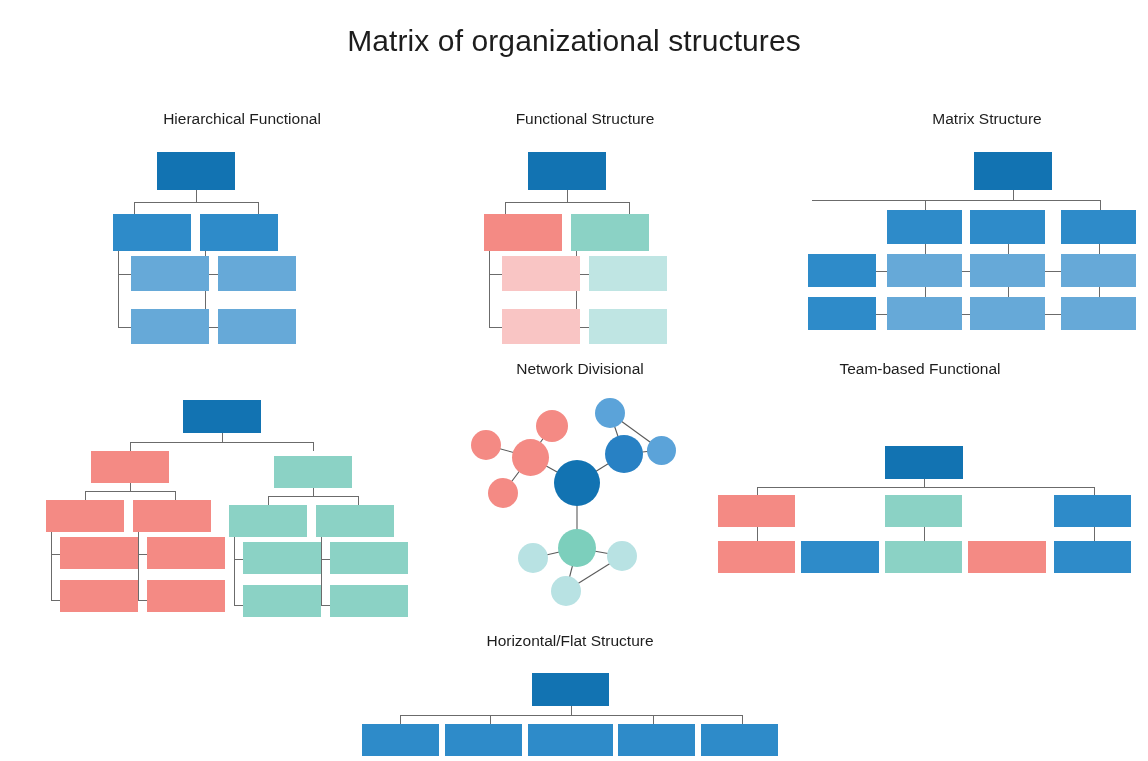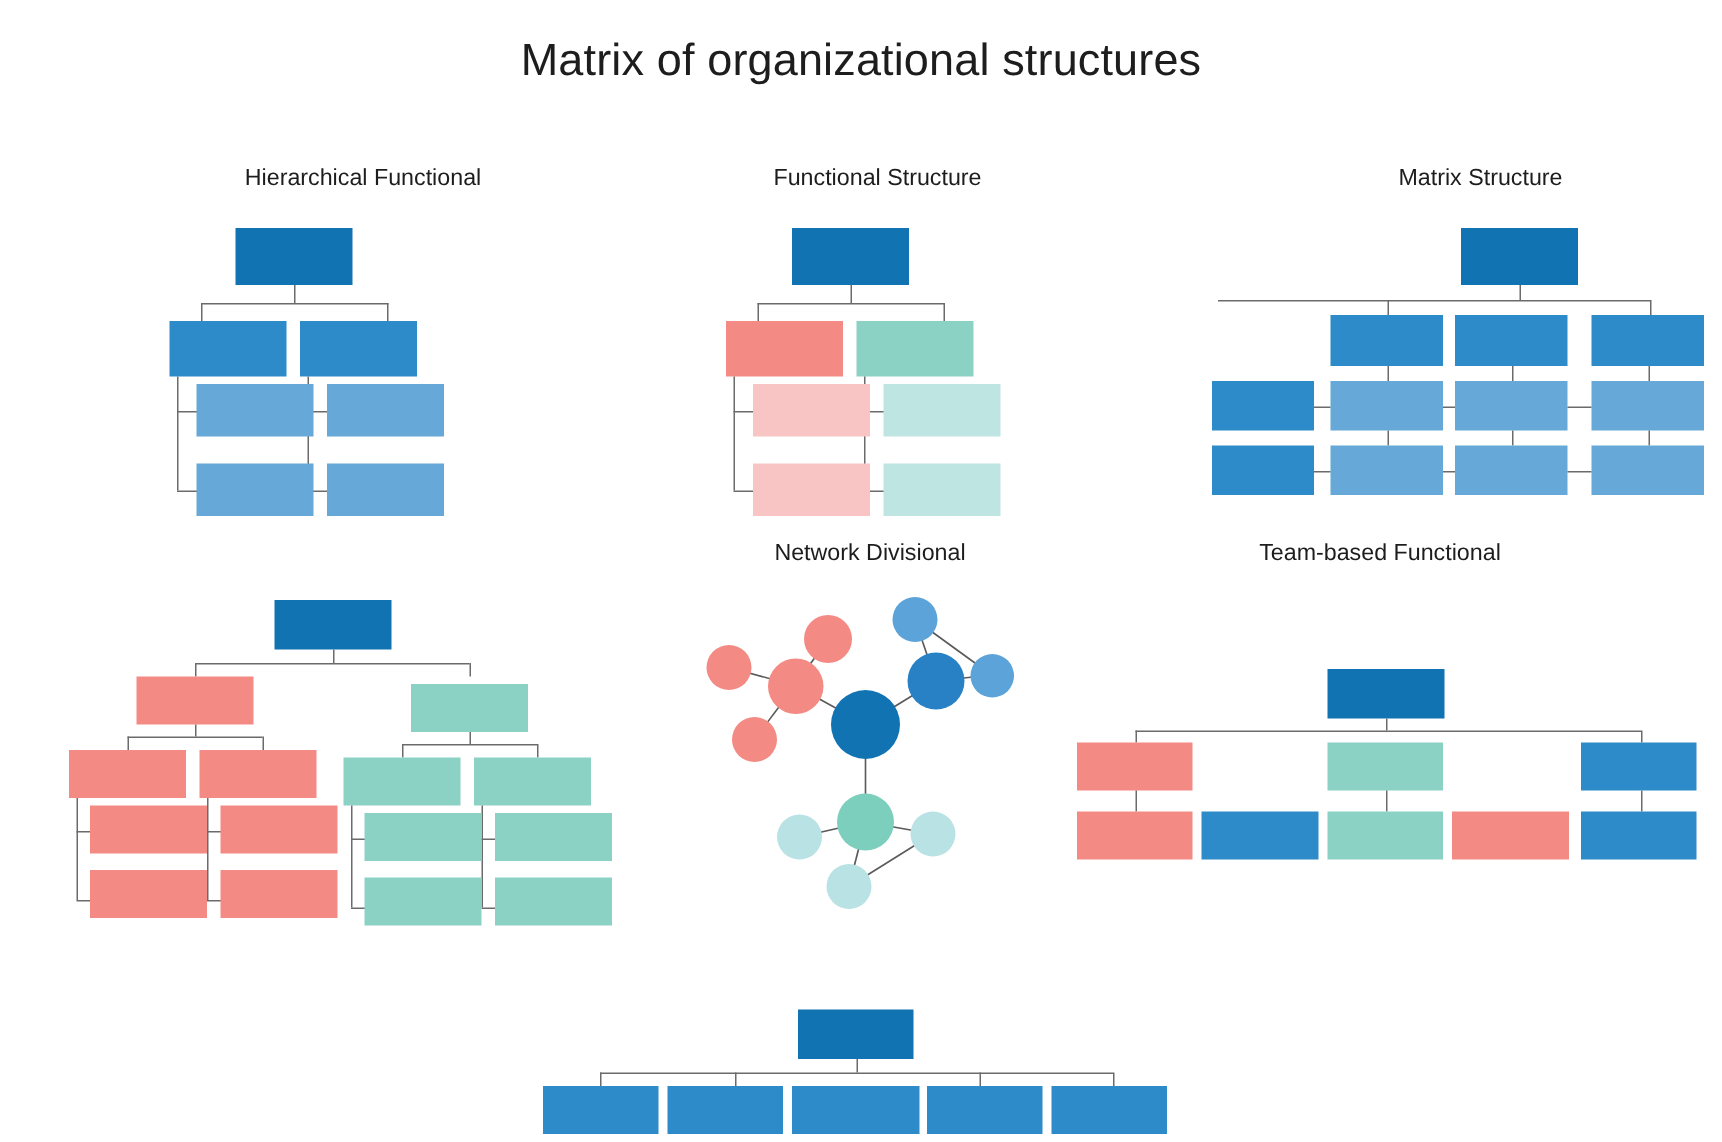--- a/index.html
+++ b/index.html
@@ -274,20 +274,21 @@
   <div class="line v" style="left:394px; top:167px; height:14px;"></div>
 
   <div class="node" style="left:18px; top:181px; width:77px; height:32px; background:#f48a84;"></div>
   <div class="node" style="left:101px; top:181px; width:78px; height:32px; background:#2e8bc9;"></div>
   <div class="node" style="left:185px; top:181px; width:77px; height:32px; background:#8bd2c5;"></div>
   <div class="node" style="left:268px; top:181px; width:78px; height:32px; background:#f48a84;"></div>
   <div class="node" style="left:354px; top:181px; width:77px; height:32px; background:#2e8bc9;"></div>
 </div>
 
 <div class="panel" style="left:340px; top:632px; width:460px; height:129px;">
+  <div class="panel-title">Horizontal/Flat Structure</div>
 
   <div class="node" style="left:192px; top:41px; width:77px; height:33px; background:#1273b2;"></div>
 
   <div class="line v" style="left:231px; top:74px; height:9px;"></div>
   <div class="line h" style="left:60px; top:83px; width:342px;"></div>
   <div class="line v" style="left:60px; top:83px; height:9px;"></div>
   <div class="line v" style="left:150px; top:83px; height:9px;"></div>
   <div class="line v" style="left:313px; top:83px; height:9px;"></div>
   <div class="line v" style="left:402px; top:83px; height:9px;"></div>
 

